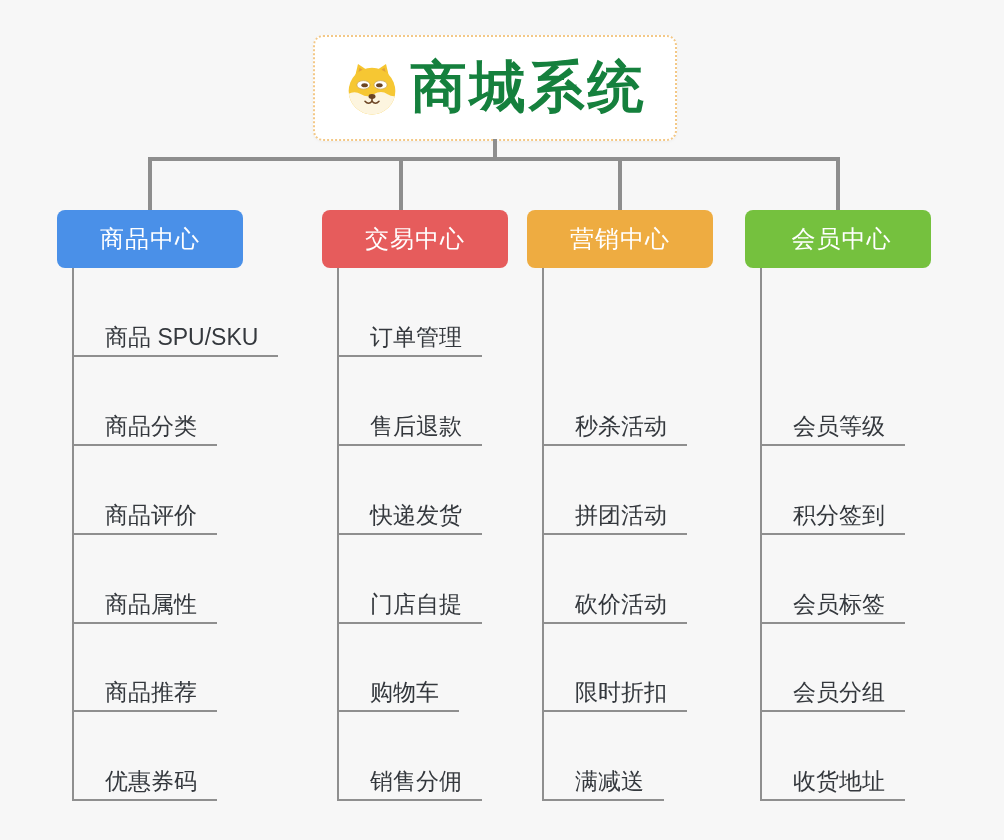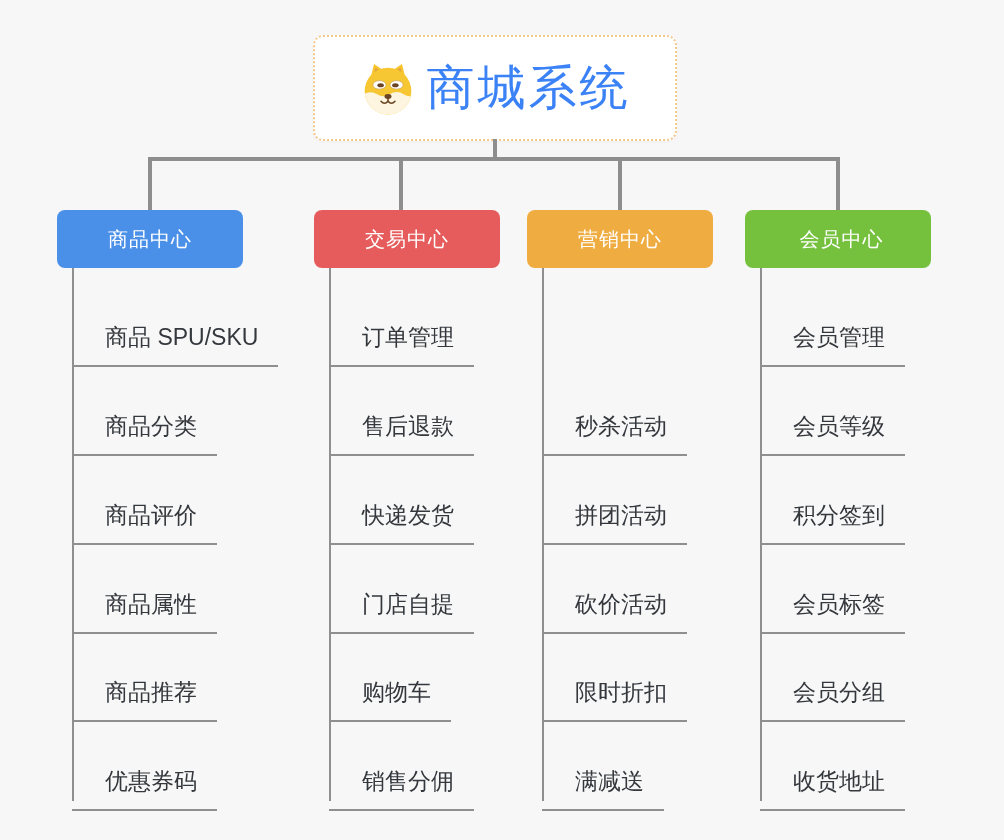--- a/index.html
+++ b/index.html
@@ -13,55 +13,55 @@
 
   
   .root-node{
     position:absolute;left:313px;top:35px;width:364px;height:106px;
     background:#ffffff;border:2px dotted #f3c887;border-radius:10px;
     box-sizing:border-box;
     display:flex;align-items:center;justify-content:center;gap:11px;
     box-shadow:0 1px 3px rgba(0,0,0,0.04);
   }
   .root-title{
-    font-size:48px;letter-spacing:3px;color:#3b82f6;font-weight:400;
+    font-size:56px;letter-spacing:3px;color:#15803d;font-weight:700;
     white-space:nowrap;
   }
   .dog{width:56px;height:56px;display:inline-block;flex:0 0 auto;}
   .dog svg{width:56px;height:56px;display:block;}
 
   
   .line{position:absolute;background:#8e8e8e;}
   .root-drop{left:493px;top:139px;width:4px;height:22px;}
   .rail{left:148px;top:157px;width:692px;height:4px;}
   .drop{top:157px;width:4px;height:53px;}
   .drop-1{left:148px;}
   .drop-2{left:399px;}
   .drop-3{left:618px;}
   .drop-4{left:836px;}
 
   
   .branch{position:absolute;top:210px;width:250px;height:600px;}
   .branch-1{left:57px;}
-  .branch-2{left:314px;}
+  .branch-2{left:322px;}
   .branch-3{left:527px;}
   .branch-4{left:745px;}
   .branch-node{
     position:absolute;left:0;top:0;width:186px;height:58px;
-    border-radius:8px;color:#ffffff;font-size:20px;letter-spacing:1px;
+    border-radius:8px;color:#ffffff;font-size:24px;letter-spacing:1px;
     display:flex;align-items:center;justify-content:center;
     white-space:nowrap;box-sizing:border-box;
   }
   .branch-vline{
     position:absolute;left:15px;top:58px;width:2px;height:533px;
     background:#8f8f8f;
   }
   .leaf{
     position:absolute;left:15px;height:34px;line-height:32px;
-    padding:0 20px 10px 33px;
+    padding:0 20px 0 33px;
     border-bottom:2px solid #8f8f8f;
     font-size:23px;color:#34383d;white-space:nowrap;
     width:max-content;box-sizing:content-box;
   }
   .leaf-1{top:111px;}
   .leaf-2{top:200px;}
   .leaf-3{top:289px;}
   .leaf-4{top:378px;}
   .leaf-5{top:466px;}
   .leaf-6{top:555px;}
@@ -146,21 +146,20 @@
     <div class="leaf leaf-4">砍价活动</div>
     <div class="leaf leaf-6">满减送</div>
     <div class="leaf leaf-5">限时折扣</div>
   </div>
 
   <div class="branch branch-4">
     <div class="branch-node" style="background-color: rgb(117, 193, 62); padding-left: 7px;">
       <span>会员中心</span>
     </div>
     <div class="branch-vline"></div>
-    <div class="leaf leaf-1">会员管理</div>
     <div class="leaf leaf-2">会员等级</div>
     <div class="leaf leaf-3">积分签到</div>
     <div class="leaf leaf-4">会员标签</div>
     <div class="leaf leaf-5">会员分组</div>
     <div class="leaf leaf-6">收货地址</div>
   </div>
 
 </div>
 
 </body></html>

